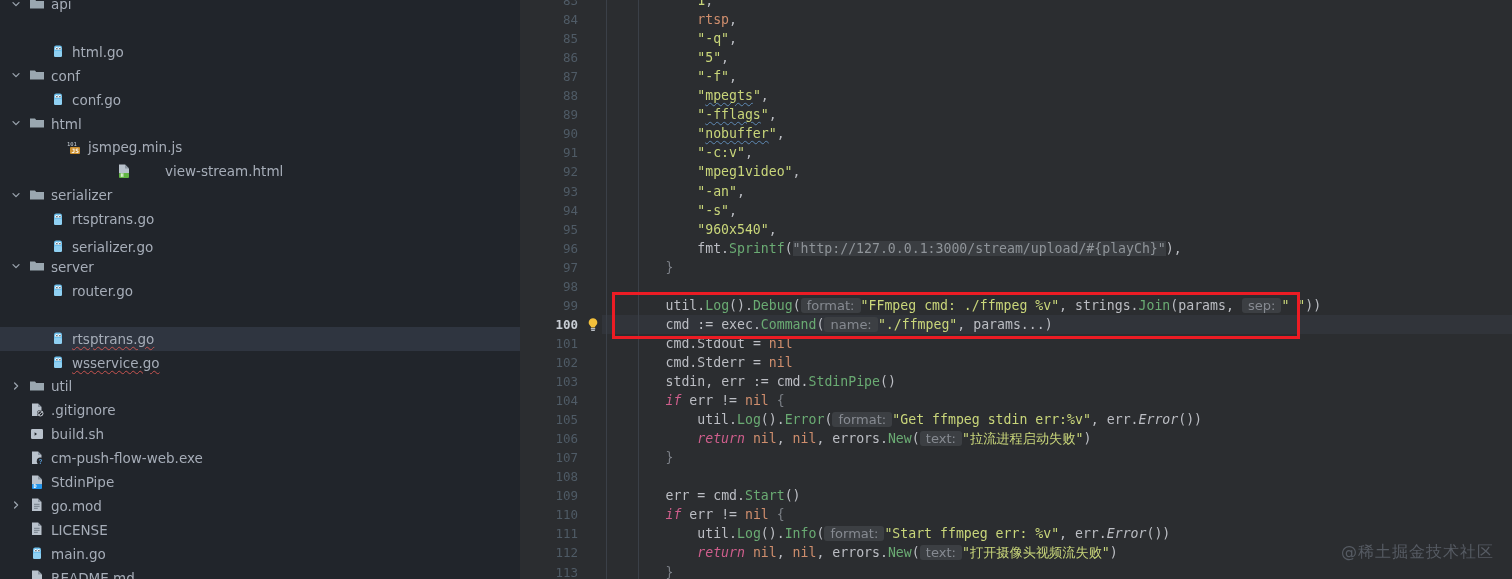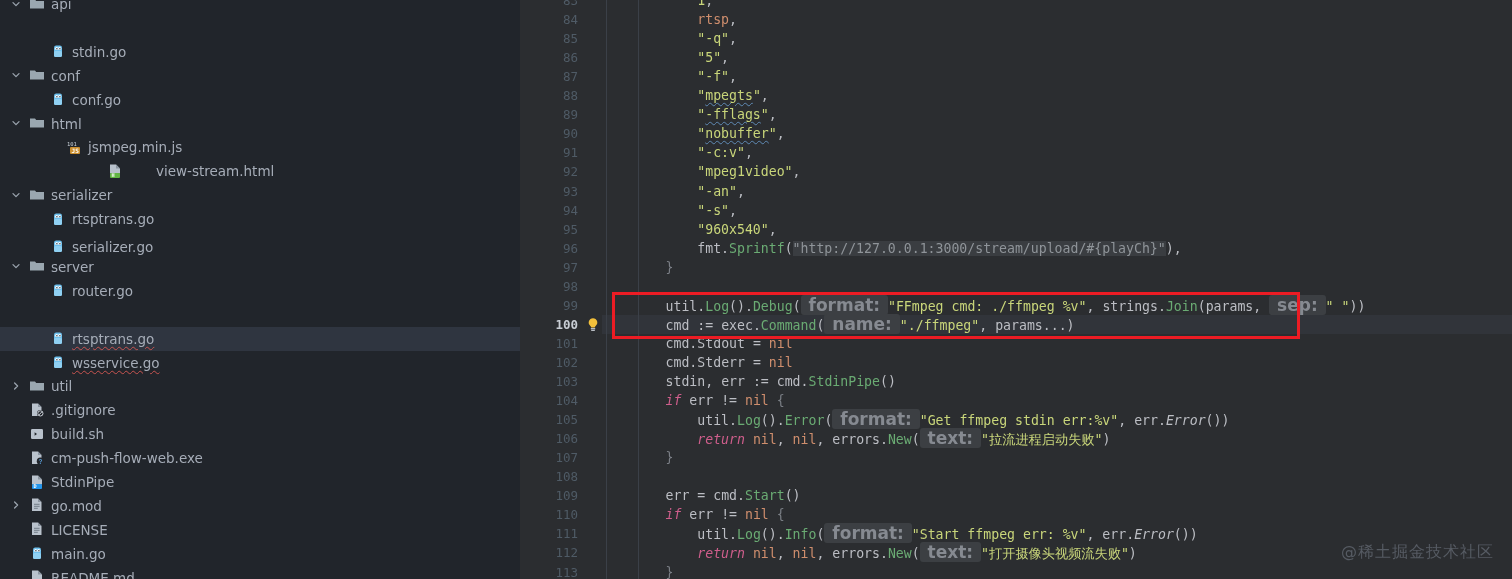--- a/index.html
+++ b/index.html
@@ -98,23 +98,22 @@
   .st { color: #c9d67a; }            
   .fn2{ color: #6aab73; }            
   .pl { color: #bcbec4; }
   .it { color: #bcbec4; font-style: italic; }
   .dim{ color: #7a7e85; }
   .hint {
     color: #868a91;
     background: #3c3f43;
     border-radius: 3px;
     padding: 0 2px;
-    font-size: 17px;
+    font-size: 13px;
     font-family: "DejaVu Sans", sans-serif;
-    font-weight: bold;
   }
   .injhl { background: #3a3d41; color: #8f9499; }
   .squig2 {
     text-decoration: underline;
     text-decoration-color: #5f8ab5;
     text-decoration-style: wavy;
     text-decoration-thickness: 1px;
     text-underline-offset: 2px;
   }
   #redbox {
@@ -159,21 +158,21 @@
         <span class="ficon">
           <svg width="16" height="16" viewBox="0 0 16 16" xmlns="http://www.w3.org/2000/svg">
             <rect x="4" y="2.5" width="8" height="11.5" rx="2.2" fill="#6ec0ed"></rect>
             <circle cx="6.6" cy="5.6" r="1.5" fill="#ffffff"></circle>
             <circle cx="9.6" cy="5.6" r="1.5" fill="#ffffff"></circle>
             <circle cx="6.9" cy="5.8" r="0.7" fill="#24303a"></circle>
             <circle cx="9.9" cy="5.8" r="0.7" fill="#24303a"></circle>
             <rect x="4" y="8" width="8" height="6" rx="1.6" fill="#8fd0f2"></rect>
           </svg>
         </span>
-        <span class="tlabel">stdin.go</span>
+        <span class="tlabel">html.go</span>
       </div>
       <div class="tree-row" style="position: absolute; left: 0px; right: 0px; top: 63.7px;">
         <span style="display: inline-block; flex: 0 0 auto; width: 10px;"></span>
         <span class="tw" style="margin-right: 6px;">
           <svg width="12" height="12" viewBox="0 0 12 12">
             <path d="M3 4.6l3 3 3-3" fill="none" stroke="#9aa3ad" stroke-width="1.3" stroke-linecap="round" stroke-linejoin="round"></path>
           </svg>
         </span>
         <span class="ficon">
           <svg width="16" height="16" viewBox="0 0 16 16" xmlns="http://www.w3.org/2000/svg">
@@ -216,21 +215,21 @@
         <span class="tw" style="margin-right: 6px;"></span>
         <span class="ficon">
           <svg width="16" height="16" viewBox="0 0 16 16" xmlns="http://www.w3.org/2000/svg">
             <text x="1" y="6.5" font-size="5.5" fill="#c9d1d9" font-family="monospace">101</text>
             <rect x="4" y="8" width="10" height="7" rx="1" fill="#cc8f2e"></rect>
             <text x="5.6" y="13.6" font-size="6" fill="#ffffff" font-family="monospace" font-weight="bold">JS</text>
           </svg>
         </span>
         <span class="tlabel">jsmpeg.min.js</span>
       </div>
-      <div class="tree-row" style="position: absolute; left: 3px; right: 0px; top: 159.3px; gap: 27px;">
+      <div class="tree-row" style="position: absolute; left: 12px; right: 0px; top: 159.3px; gap: 27px;">
         <span style="display: inline-block; flex: 0 0 auto; width: 31px;"></span>
         <span class="tw" style="margin-right: 6px;"></span>
         <span class="ficon">
           <svg width="16" height="16" viewBox="0 0 16 16" xmlns="http://www.w3.org/2000/svg">
             <path d="M3 1.5h6l4 4v5H3z" fill="#b9c2cc"></path>
             <path d="M9 1.5l4 4H9z" fill="#8b95a0"></path>
             <rect x="3" y="10" width="10" height="5" rx="1" fill="#62b543"></rect>
             <text x="4.6" y="14.4" font-size="5.2" fill="#ffffff" font-family="monospace" font-weight="bold">H</text>
           </svg>
         </span>

